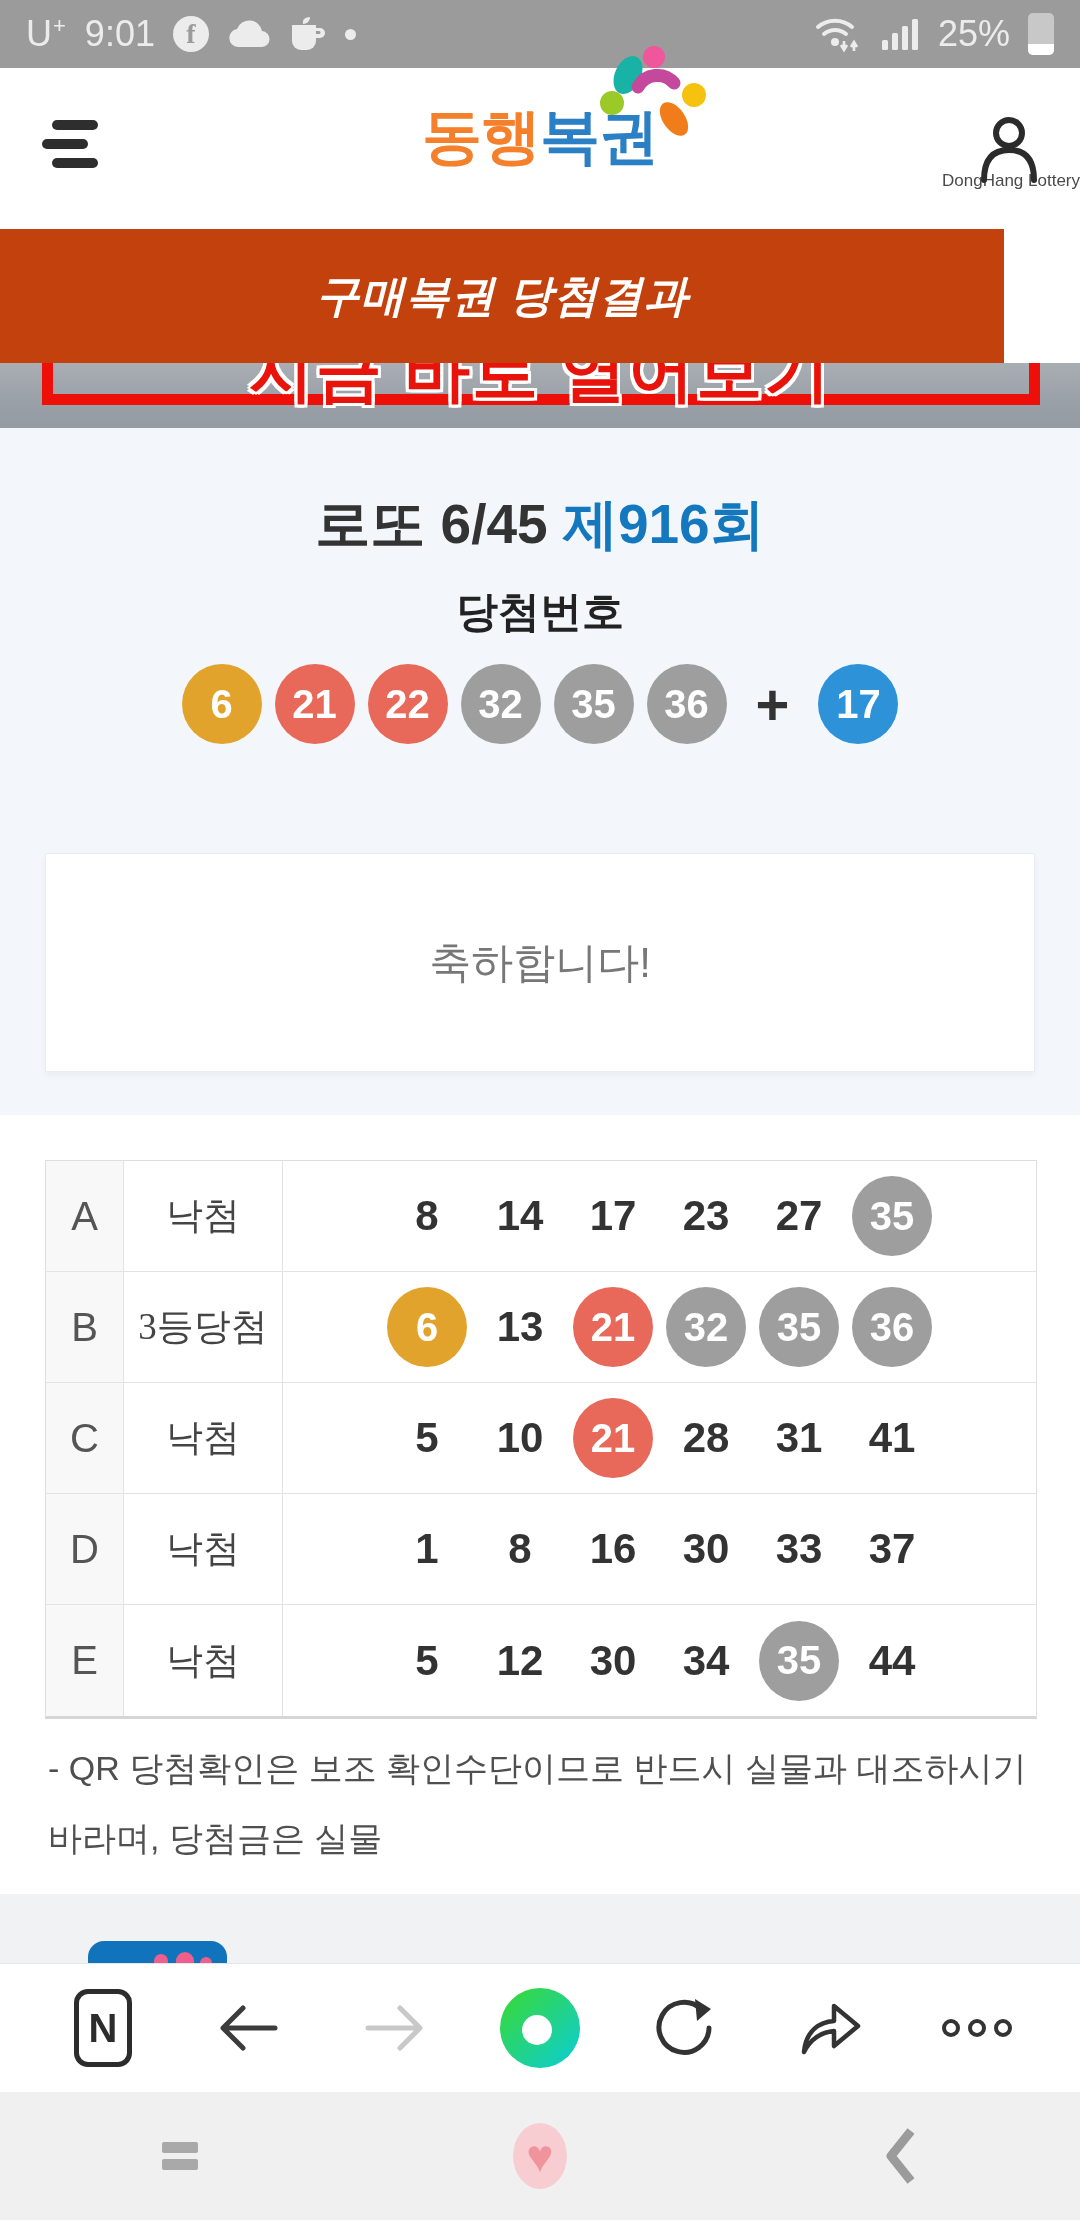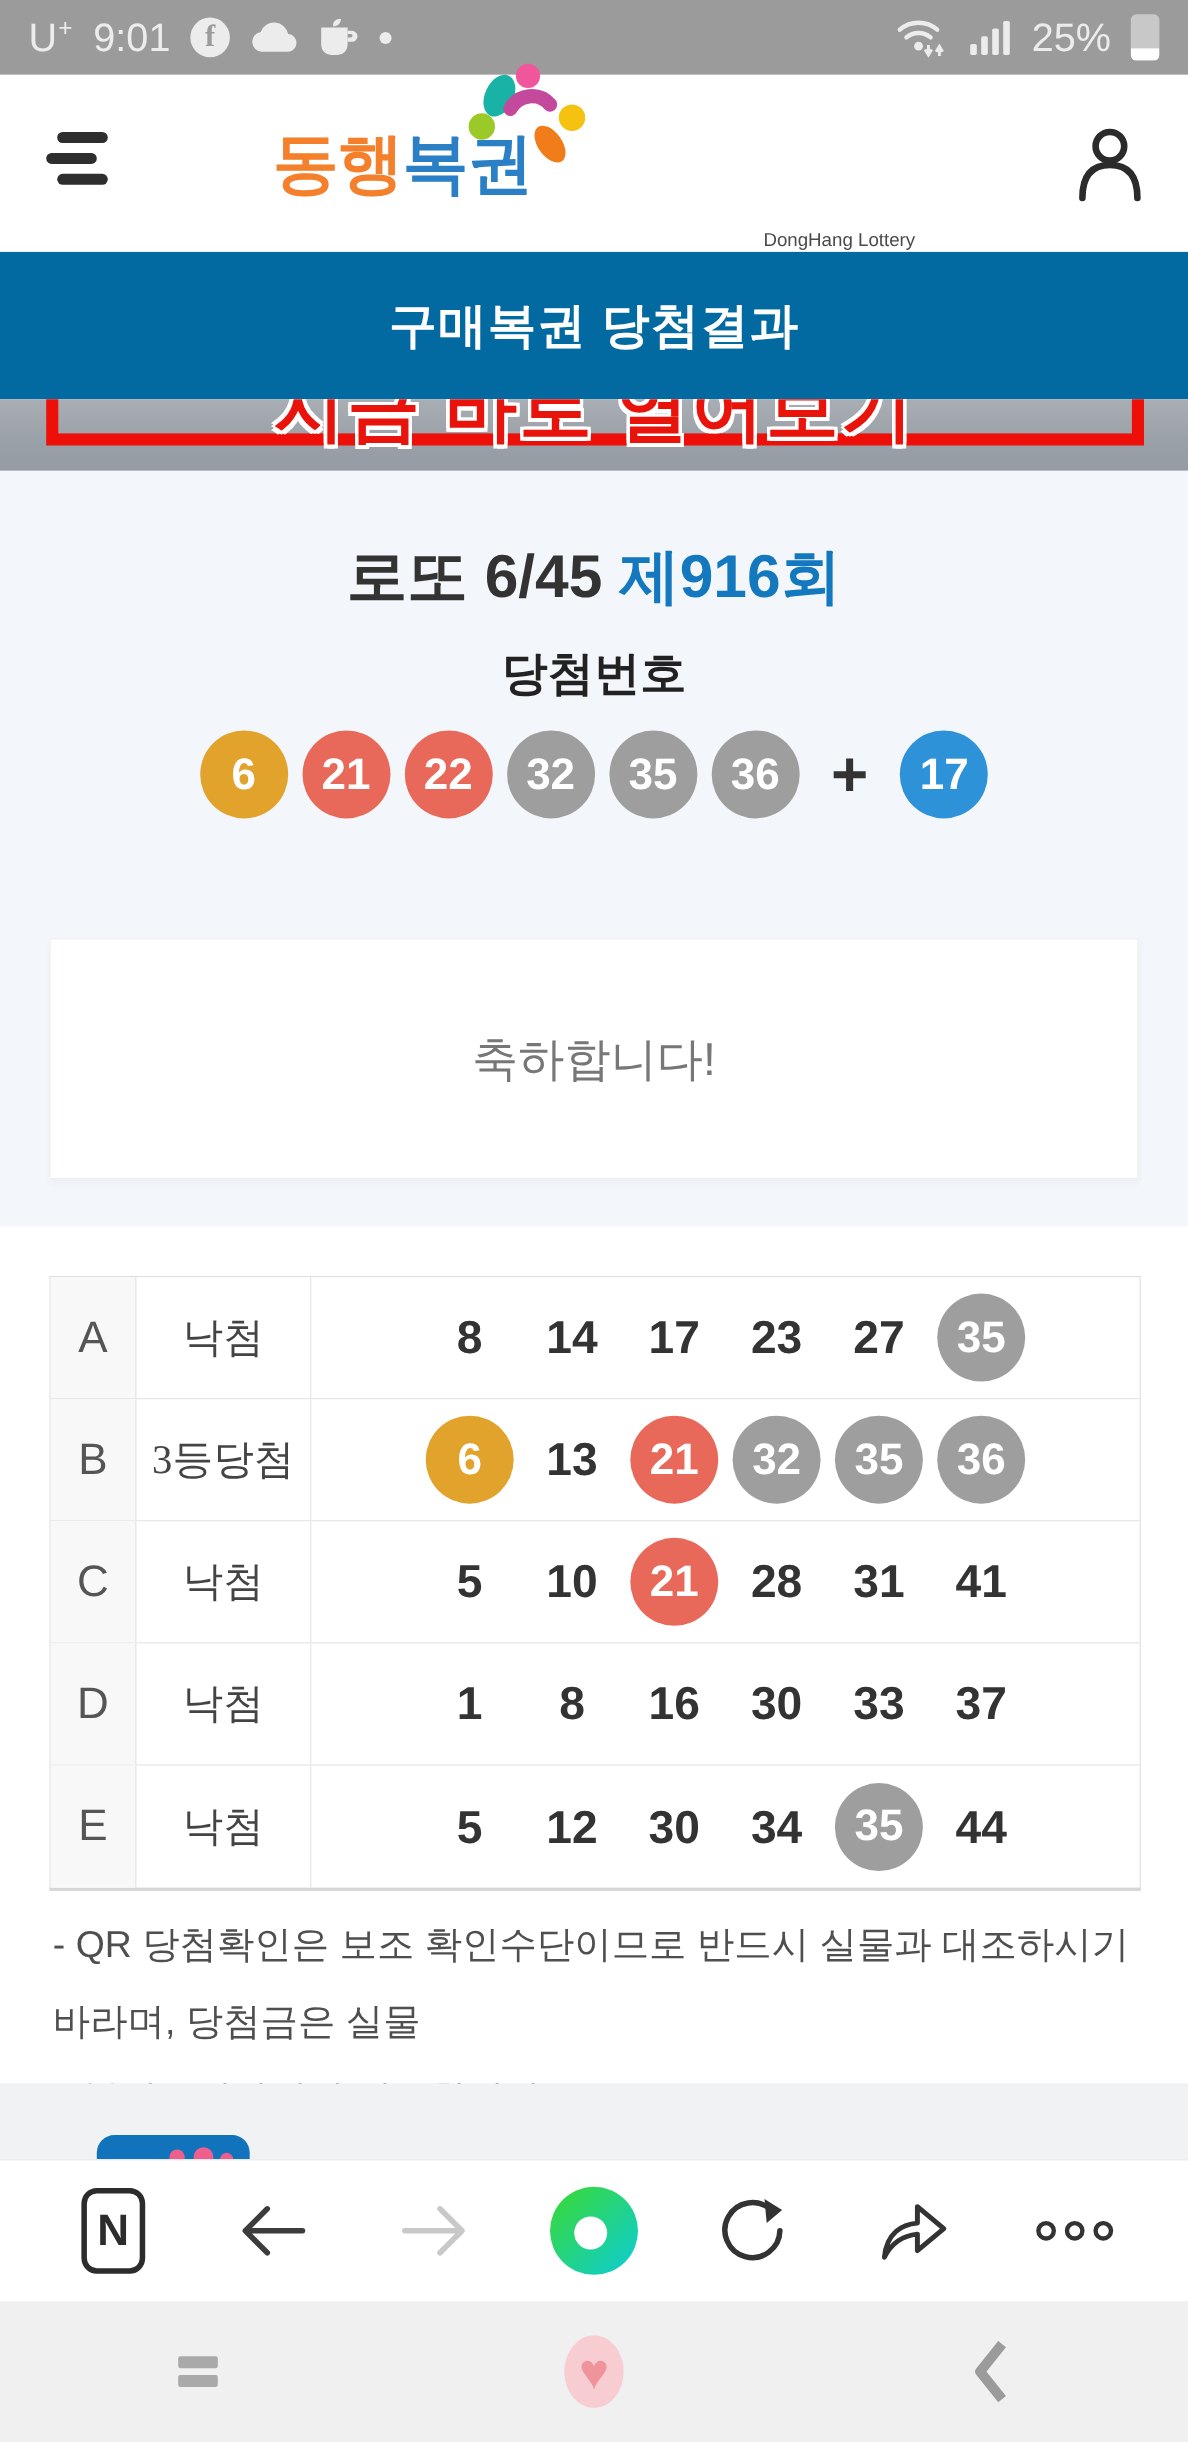--- a/index.html
+++ b/index.html
@@ -21,32 +21,32 @@
   .sb-batt { position:relative; width:26px; height:42px; border-radius:5px; background:rgba(255,255,255,.45); overflow:hidden; }
   .sb-batt .fill { position:absolute; left:0; bottom:0; width:100%; height:26%; background:#fff; }
 
   
   .header { position:absolute; left:0; top:68px; width:1080px; height:161px; background:#fff; }
   .hamburger { position:absolute; left:42px; top:48px; width:64px; height:58px; cursor:pointer; }
   .hamburger .bar { position:absolute; height:10px; width:46px; background:#2e2e2e; border-radius:6px; }
   .hamburger .b1 { left:10px; top:4px; }
   .hamburger .b2 { left:0;  top:23px; }
   .hamburger .b3 { left:10px; top:42px; }
-  .logo { position:absolute; left:0; top:0; width:1080px; height:161px; display:flex; flex-direction:row; align-items:center; justify-content:center; }
+  .logo { position:absolute; left:0; top:0; width:1080px; height:161px; display:flex; flex-direction:column; align-items:center; justify-content:center; }
   .logo-row { position:relative; display:flex; align-items:flex-end; }
   .logo-mark { position:absolute; right:-62px; top:-62px; }
   .logo-main { font-size:60px; font-weight:800; letter-spacing:-1px; line-height:1; }
   .logo-main .t1 { color:#f4802c; }
   .logo-main .t2 { color:#2a7fc5; }
   .logo-sub { font-size:17px; color:#4a4a4a; margin-top:4px; align-self:flex-end; margin-left:210px; }
   .person-icon { position:absolute; right:38px; top:44px; width:66px; height:72px; cursor:pointer; }
 
   
-  .title-bar { position:absolute; left:0; top:229px; width:1080px; height:134px; background:#0369a1;
-    display:flex; align-items:center; justify-content:center; }
+  .title-bar { position:absolute; left:0; top:229px; width:1004px; height:134px; background:#c2410c;
+    display:flex; align-items:center; justify-content:center;font-style:italic; }
   .title-bar span { color:#fff; font-size:44px; font-weight:700; letter-spacing:1px; }
 
   
   .ad-banner { position:absolute; left:0; top:363px; width:1080px; height:65px; overflow:hidden;
     background:linear-gradient(180deg,#a9aeb4 0%,#9aa0a7 60%,#959ba2 100%); cursor:pointer; }
   .ad-frame { position:absolute; left:42px; right:40px; top:-80px; height:122px; border:11px solid #ee1008; }
   .ad-text { position:absolute; left:0; top:-36px; width:100%; text-align:center;
     font-size:66px; font-weight:900; color:#e8130b; letter-spacing:2px;
     text-shadow:-3px 0 0 #fff,3px 0 0 #fff,0 -3px 0 #fff,0 3px 0 #fff,-3px -3px 0 #fff,3px 3px 0 #fff,-3px 3px 0 #fff,3px -3px 0 #fff; }
 

